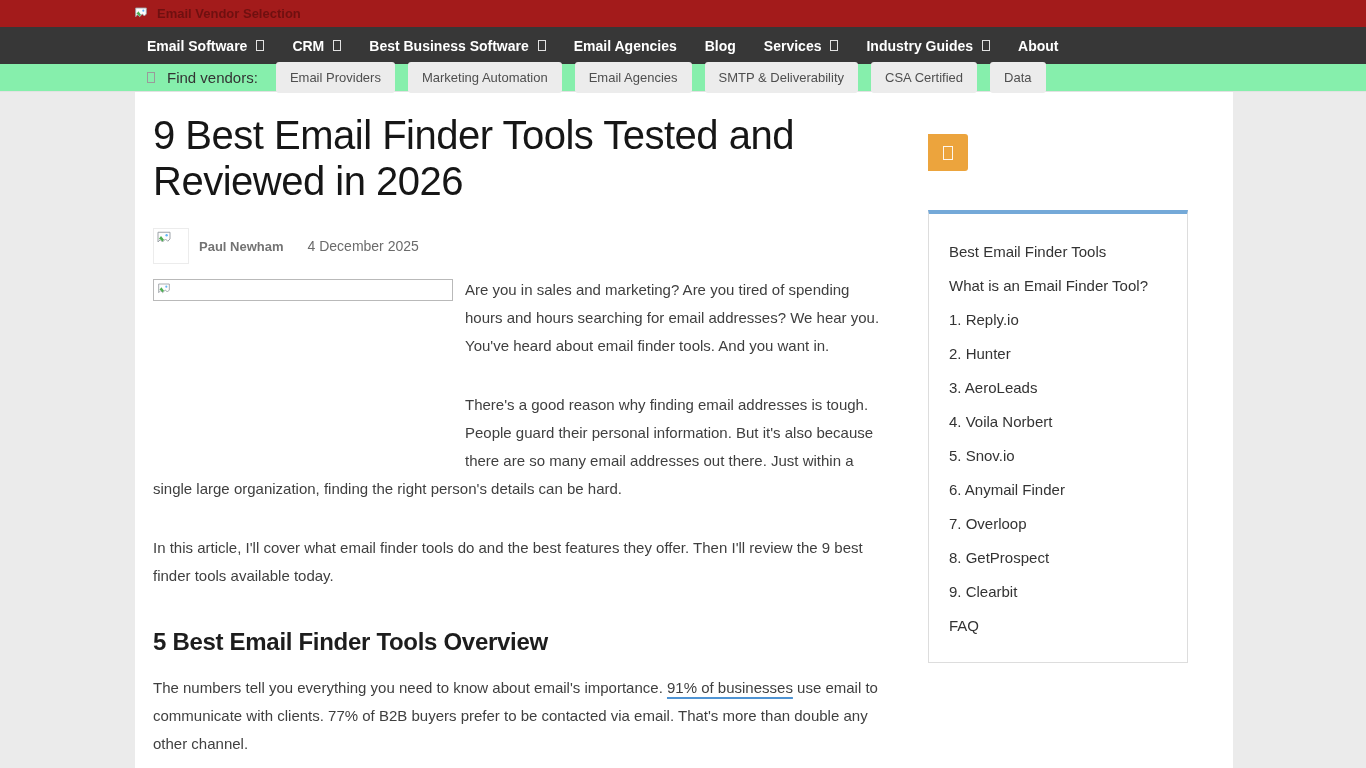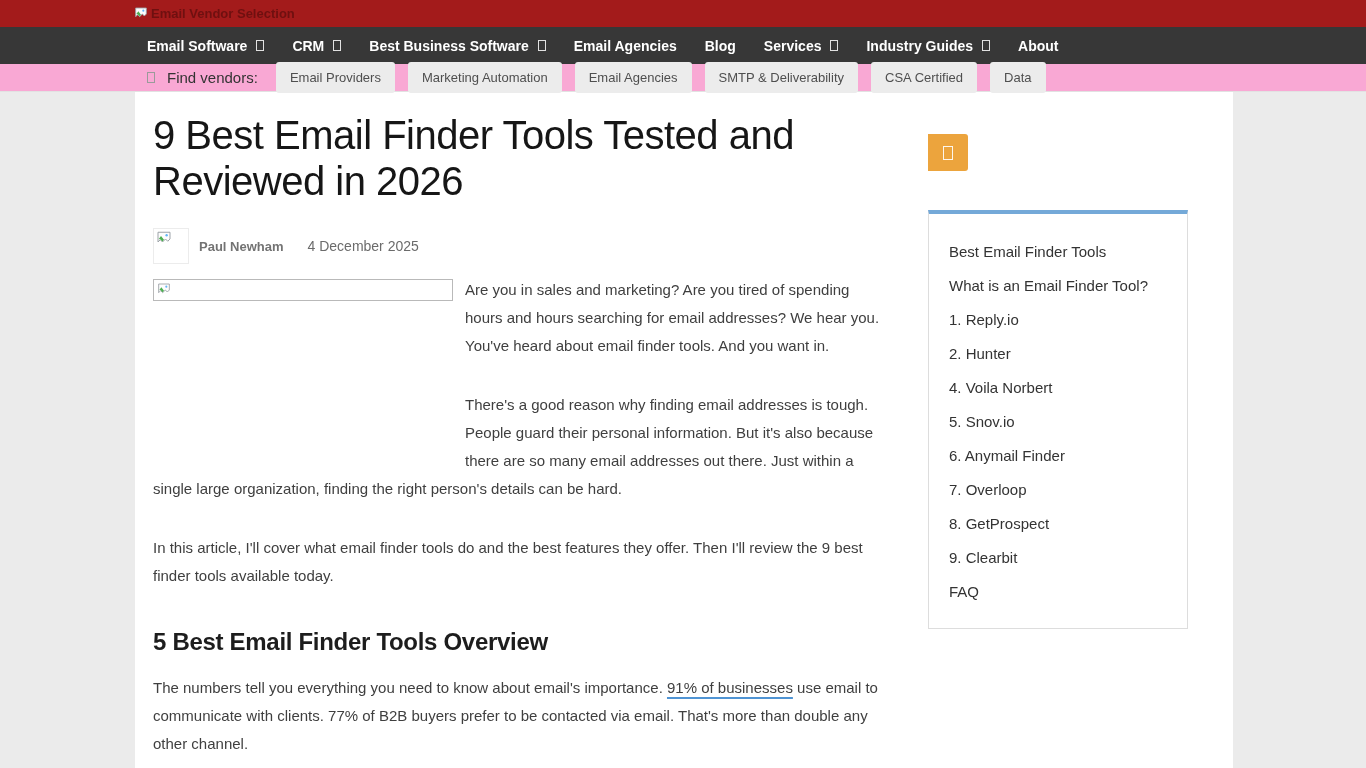--- a/index.html
+++ b/index.html
@@ -1,33 +1,33 @@
 <!DOCTYPE html>
 <html><head>
 <meta charset="utf-8">
 <style>
   * { margin:0; padding:0; box-sizing:border-box; }
   html,body { width:1366px; height:768px; overflow:hidden;
     font-family:"Liberation Sans", sans-serif; background:#ebebeb; }
 
   
   .topbar { height:27px; background:#a31b1b; display:flex; align-items:center; }
-  .logo-wrap { margin-left:133px; display:flex; align-items:center; gap:2px; }
+  .logo-wrap { margin-left:133px; display:flex; align-items:center; gap:8px; }
   .logo-alt { color:#6f1010; font-size:13px; font-weight:bold; }
 
   
   .navbar { height:37px; background:#373737; display:flex; align-items:center; }
   .nav-list { list-style:none; display:flex; margin-left:133px; height:100%; }
   .nav-item { display:flex; align-items:center; padding:0 14px; color:#fff;
     font-size:14px; font-weight:bold; cursor:pointer; white-space:nowrap; }
   .box-glyph { display:inline-block; width:8px; height:11px;
     border:1px solid rgba(255,255,255,.85); margin-left:9px; }
 
   
-  .vendorbar { height:28px; background:#f9a8d4; border-bottom:1px solid #e2e2e2;
+  .vendorbar { height:28px; background:#86efac; border-bottom:1px solid #e2e2e2;
     display:flex; align-items:center; }
   .vendorbar-inner { margin-left:147px; display:flex; align-items:center; }
   .vendor-icon { width:8px; height:11px; border:1px solid #9a9a9a; display:inline-block; }
   .vendor-label { font-size:15px; color:#333; margin:0 18px 0 12px; }
   .pills { display:flex; gap:13px; }
   .pill { background:#ececec; border:none; border-radius:3px; padding:8px 14px;
     font-size:13px; color:#4f4f4f; font-family:inherit; cursor:pointer; white-space:nowrap; }
 
   
   .page { height:658px; background:#ebebeb; }
@@ -202,20 +202,21 @@
         <ul class="toc-list">
 
             <li class="toc-item">Best Email Finder Tools</li>
 
             <li class="toc-item">What is an Email Finder Tool?</li>
 
             <li class="toc-item">1. Reply.io</li>
 
             <li class="toc-item">2. Hunter</li>
 
+            <li class="toc-item">3. AeroLeads</li>
 
             <li class="toc-item">4. Voila Norbert</li>
 
             <li class="toc-item">5. Snov.io</li>
 
             <li class="toc-item">6. Anymail Finder</li>
 
             <li class="toc-item">7. Overloop</li>
 
             <li class="toc-item">8. GetProspect</li>

